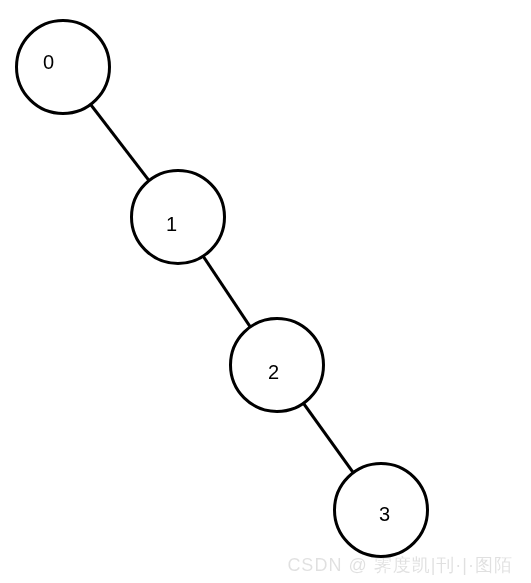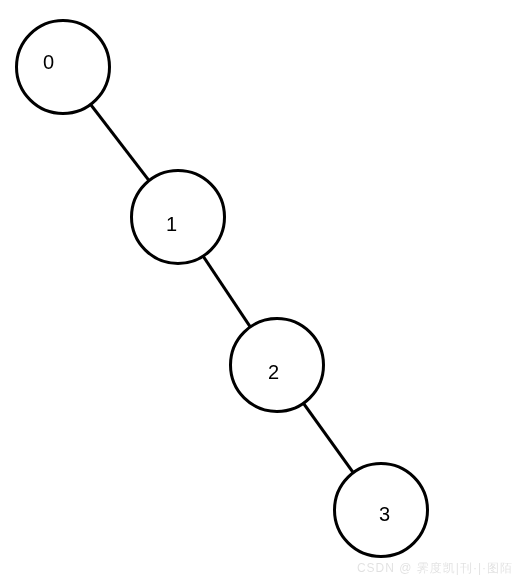--- a/index.html
+++ b/index.html
@@ -31,21 +31,21 @@
   }
   .node-label {
     position: absolute;
     font-size: 20px;
     color: #000;
     font-weight: 400;
   }
   .watermark {
     position: absolute;
     color: rgba(0,0,0,0.12);
-    font-size: 12px;
+    font-size: 18px;
     letter-spacing: 1px;
   }
 </style>
 </head>
 <body>
 
 <div class="canvas">
 
   <div class="edge" style="left:63px; top:67px; width:189px; height:3px; transform: rotate(52.5deg);"></div>
   <div class="edge" style="left:178px; top:217px; width:178px; height:3px; transform: rotate(56.3deg);"></div>

